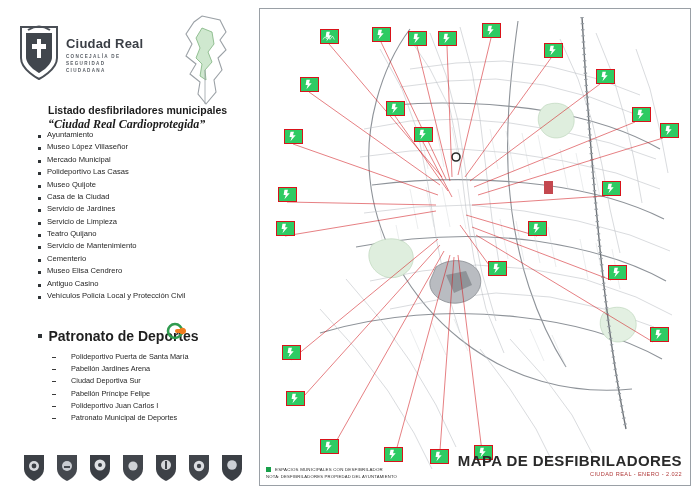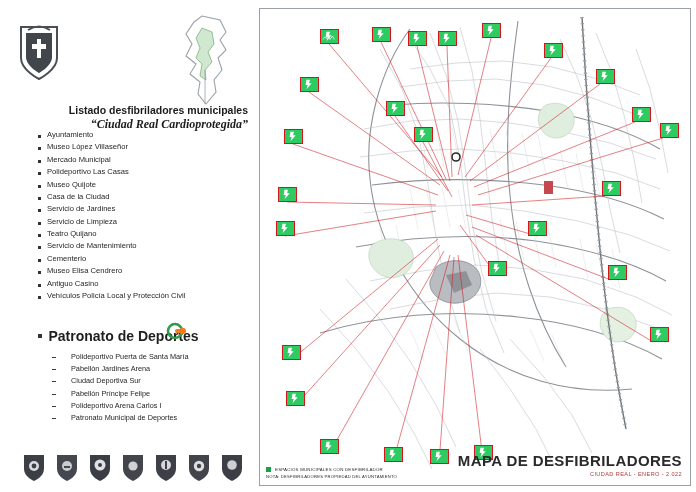--- a/index.html
+++ b/index.html
@@ -16,21 +16,21 @@
 
   .brand{position:absolute;left:18px;top:24px;width:130px;height:62px;}
   .crest{position:absolute;left:0;top:0;width:42px;height:58px;}
   .brand-text{position:absolute;left:48px;top:12px;}
   .brand-title{font-size:13px;font-weight:700;color:#3b3f46;letter-spacing:.2px;}
   .brand-sub{margin-top:2px;font-size:4.6px;line-height:1.55;letter-spacing:1.3px;
     color:#5a5f66;font-weight:700;text-transform:uppercase;}
 
   .minimap{position:absolute;left:172px;top:14px;width:70px;height:92px;}
 
-  .list-title{position:absolute;left:48px;top:104px;width:200px;text-align:right;}
+  .list-title{position:absolute;left:48px;top:104px;width:200px;text-align:left;}
   .lt1{font-size:10.5px;font-weight:700;color:#1b1b1b;}
   .lt2{font-size:12px;font-weight:700;font-style:italic;color:#1b1b1b;
     font-family:"Liberation Serif",serif;margin-top:1px;}
 
   .bullets{position:absolute;left:38px;top:130px;width:215px;}
   .bullet{display:flex;align-items:flex-start;margin-bottom:2.9px;}
   .bullet .dot{flex:0 0 auto;width:3px;height:3px;background:#2f3336;margin:5px 6px 0 0;}
   .bullet .txt{font-size:7.6px;color:#1f1f1f;line-height:1.25;}
 
   .patronato{position:absolute;left:38px;top:328px;display:flex;align-items:center;}
@@ -74,20 +74,24 @@
   <div class="left">
 
     <div class="brand">
       <div class="crest">
         <svg viewBox="0 0 42 58" width="42" height="58" xmlns="http://www.w3.org/2000/svg">
           <path d="M3 3 H39 V34 C39 46 21 55 21 55 C21 55 3 46 3 34 Z" fill="#ffffff" stroke="#4a4f56" stroke-width="2"></path>
           <path d="M8 9 H34 V33 C34 42 21 49 21 49 C21 49 8 42 8 33 Z" fill="#41464d"></path>
           <path d="M14 20 h5 v-5 h4 v5 h5 v5 h-5 v9 h-4 v-9 h-5 z" fill="#ffffff"></path>
           <path d="M10 6 q11 -7 22 0" fill="none" stroke="#4a4f56" stroke-width="2"></path>
         </svg>
+      </div>
+      <div class="brand-text">
+        <div class="brand-title">Ciudad Real</div>
+        <div class="brand-sub">CONCEJALÍA DE<br>SEGURIDAD<br>CIUDADANA</div>
       </div>
     </div>
 
     <div class="minimap">
       <svg viewBox="0 0 70 92" width="70" height="92" xmlns="http://www.w3.org/2000/svg">
         <path d="M30 2 L48 6 L54 18 L48 26 L54 36 L46 44 L50 56 L42 66 L44 78 L34 90
                  L26 80 L28 68 L18 60 L24 50 L14 42 L20 30 L14 20 L22 8 Z" fill="none" stroke="#9ba1a6" stroke-width="1.1"></path>
         <path d="M30 14 L40 18 L42 30 L36 38 L40 48 L33 56 L34 66 L28 62 L30 50
                  L24 44 L28 34 L24 24 Z" fill="#cfe8cf" stroke="#7db37d" stroke-width="0.8"></path>
         <path d="M33 56 L33 90" stroke="#9ba1a6" stroke-width="0.8"></path>
@@ -183,21 +187,21 @@
       <div class="row">
           <span class="dash"></span>
           <span class="txt">Ciudad Deportiva Sur</span>
         </div>
       <div class="row">
           <span class="dash"></span>
           <span class="txt">Pabellón Príncipe Felipe</span>
         </div>
       <div class="row">
           <span class="dash"></span>
-          <span class="txt">Polideportivo Arena Carlos I</span>
+          <span class="txt">Polideportivo Juan Carlos I</span>
         </div>
       <div class="row">
           <span class="dash"></span>
           <span class="txt">Patronato Municipal de Deportes</span>
         </div>
     </div>
 
     <div class="badges">
       <span class="badge-shield">
         <svg viewBox="0 0 24 30" width="24" height="30" xmlns="http://www.w3.org/2000/svg">

